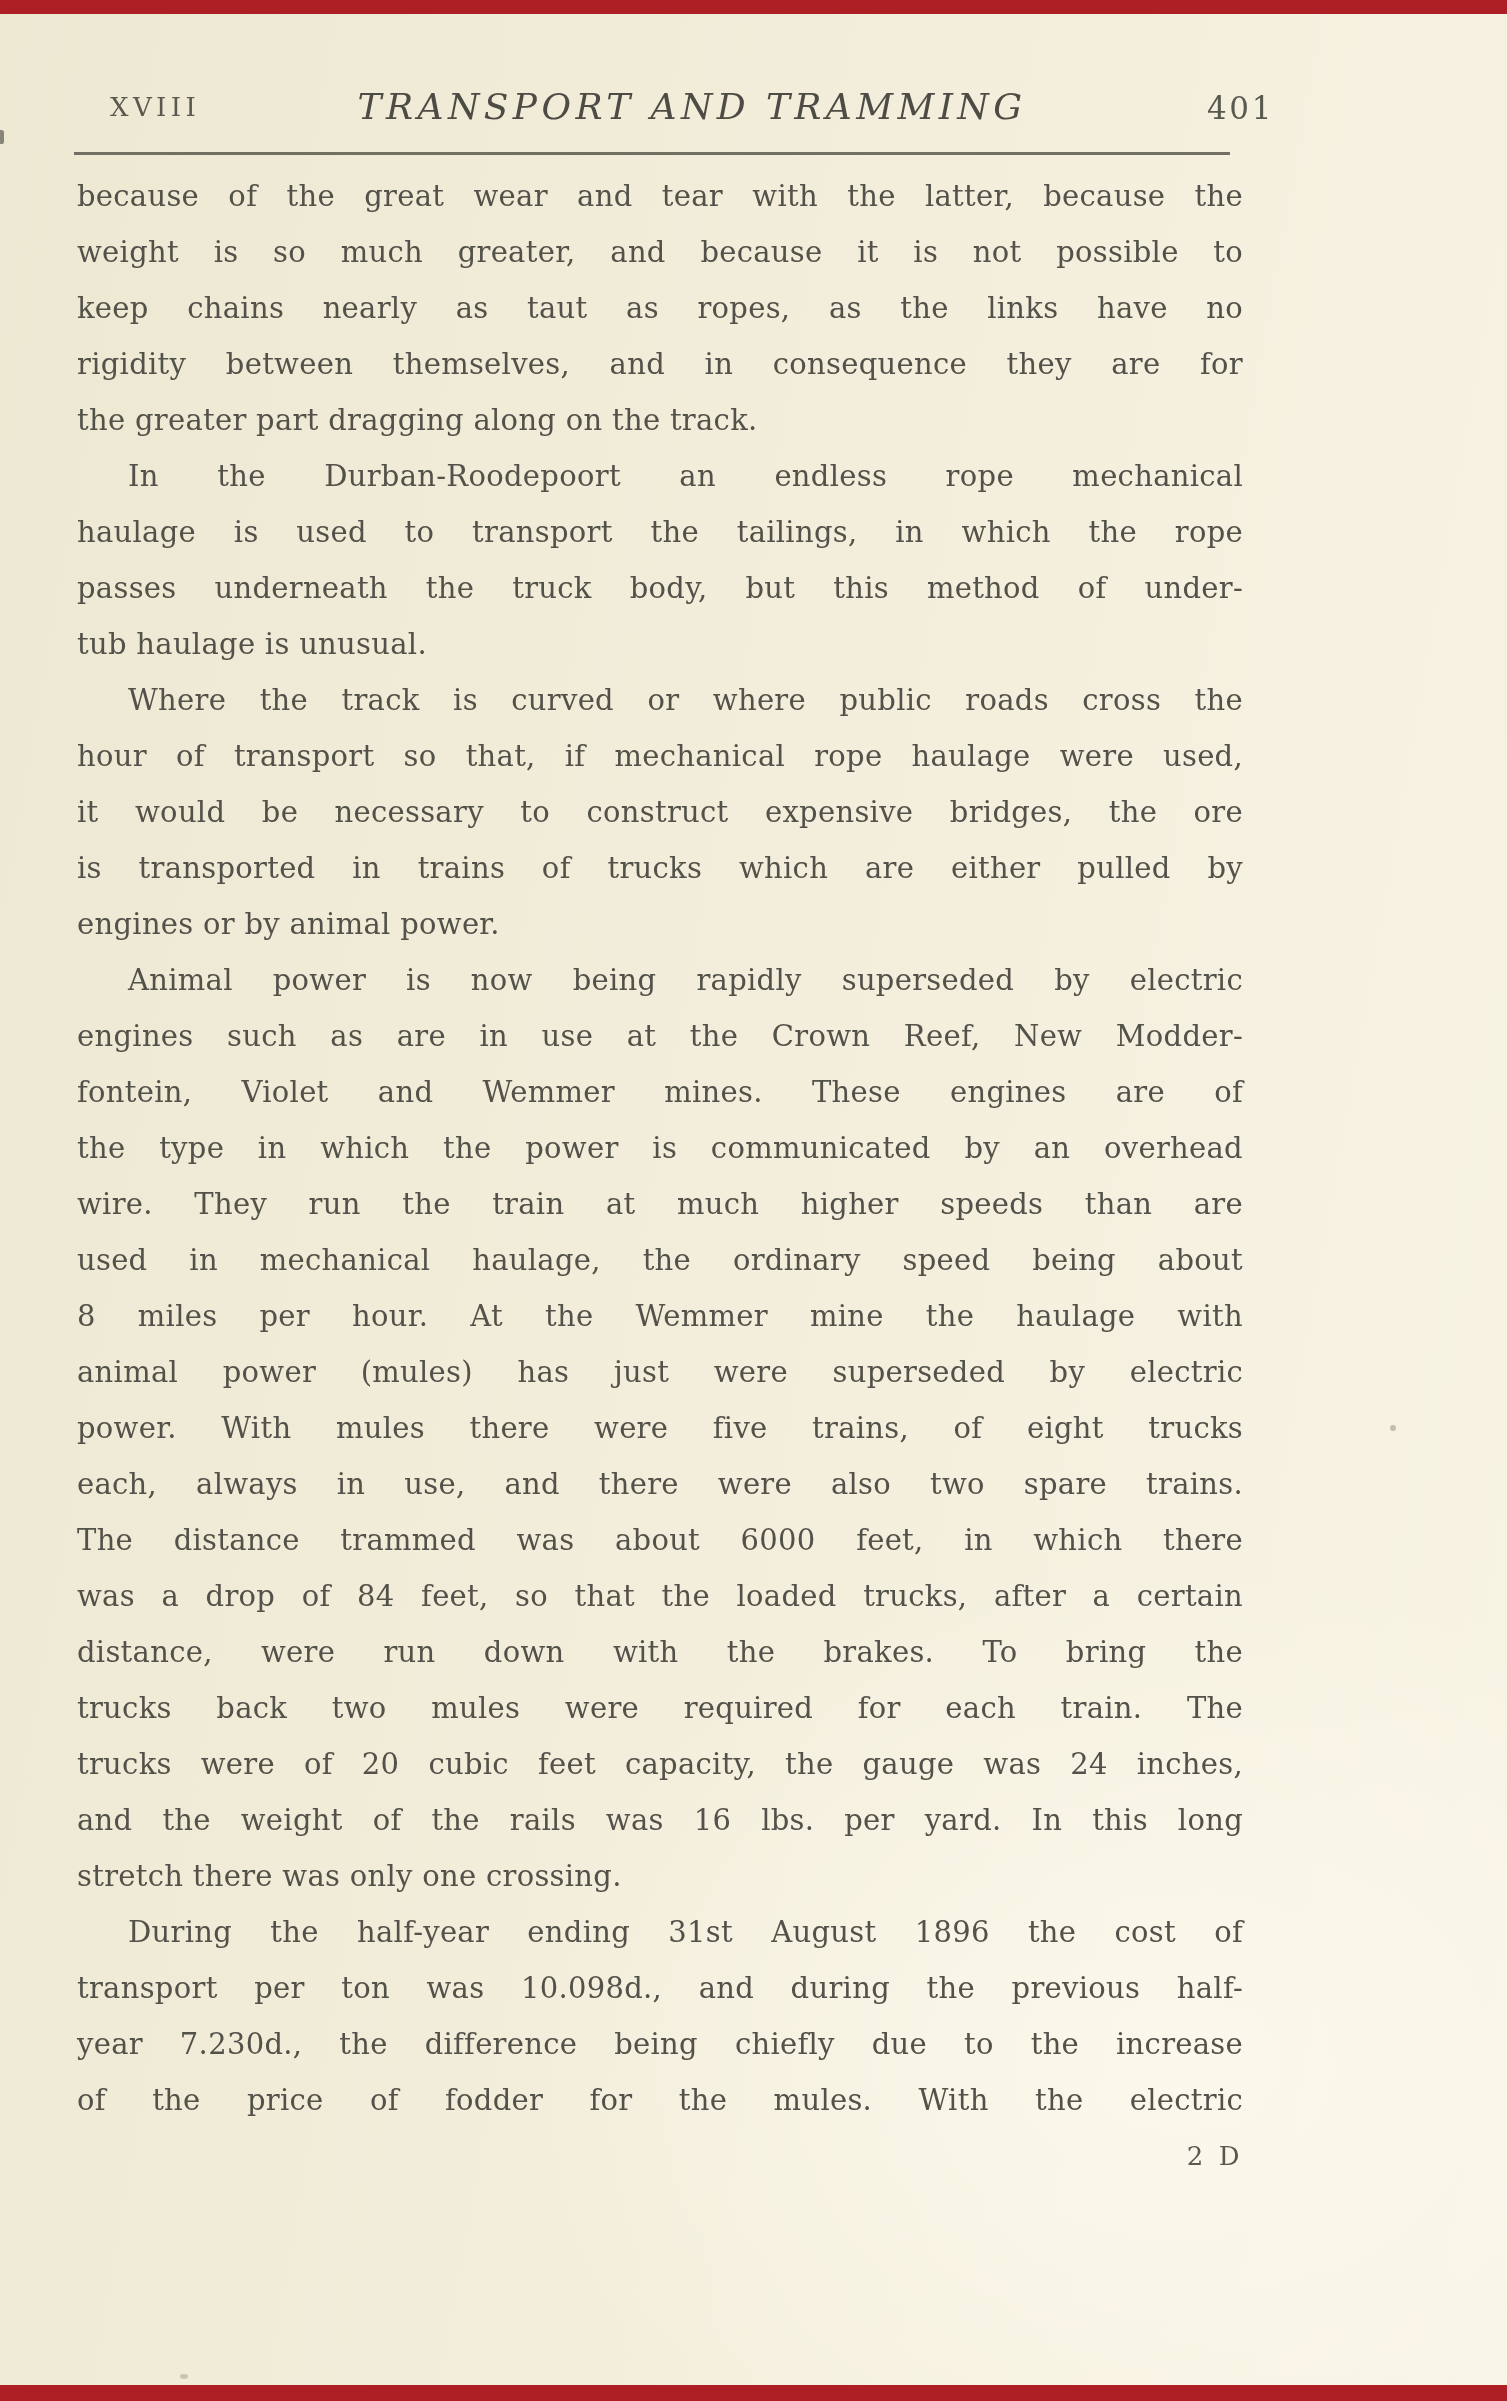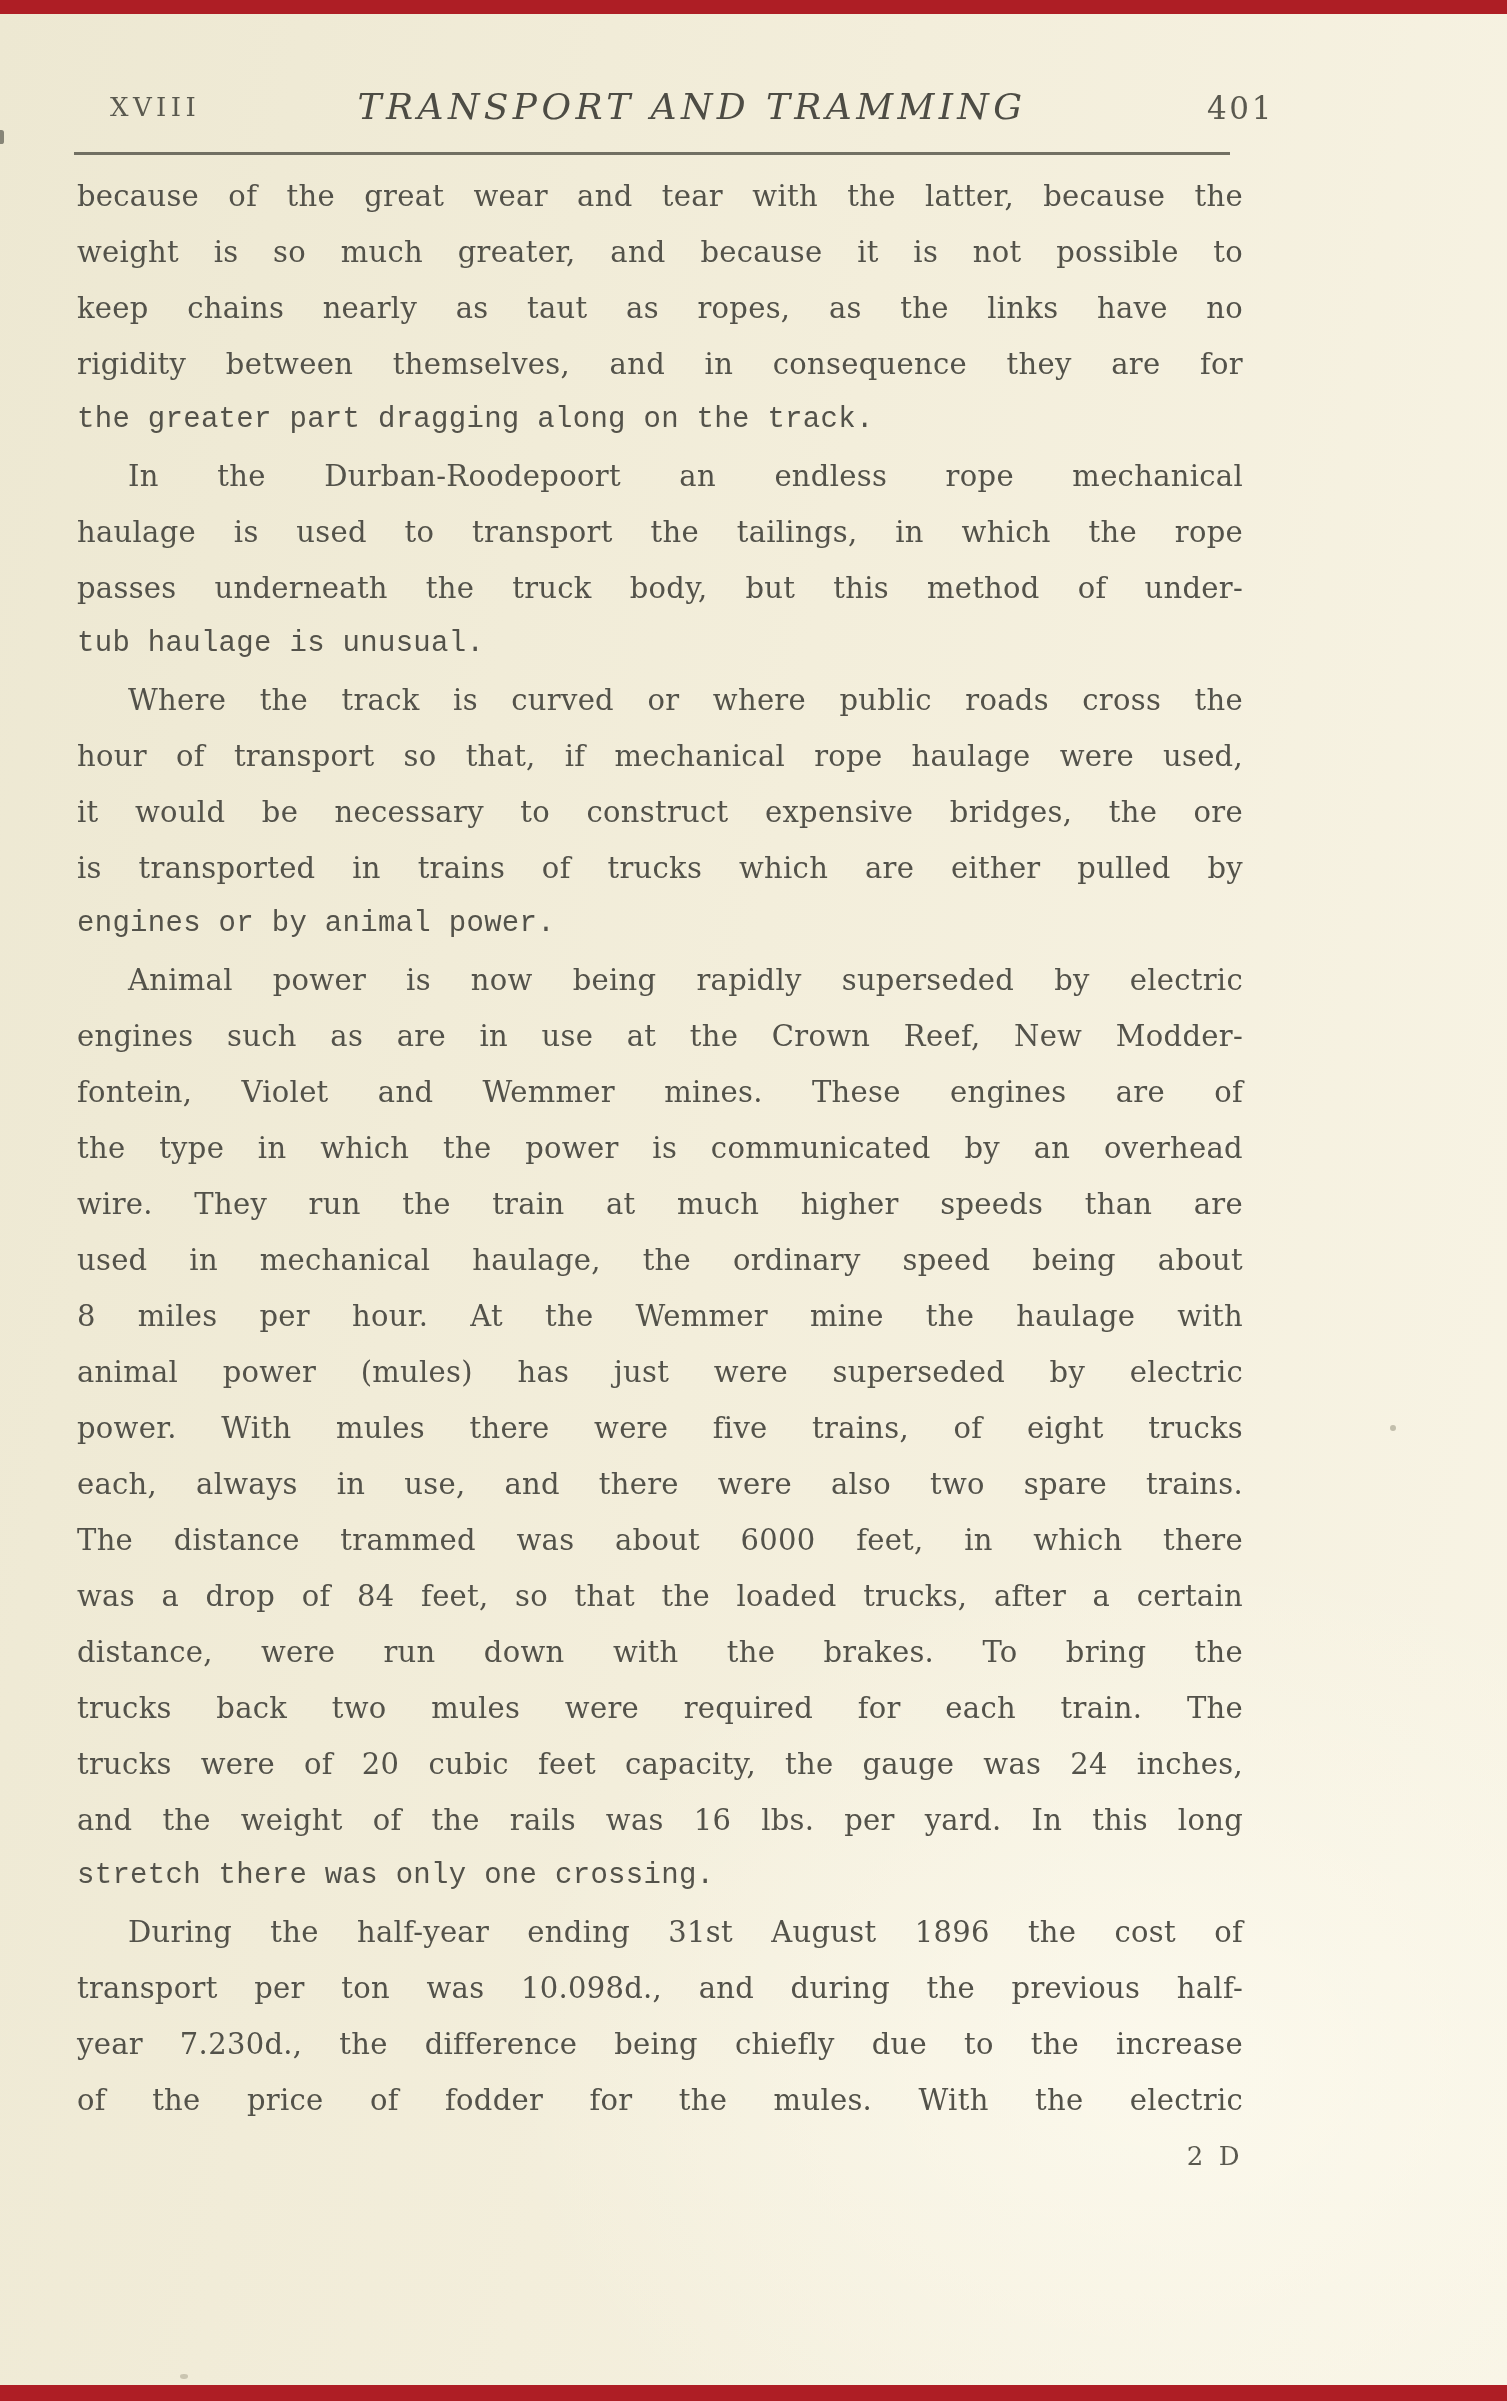--- a/index.html
+++ b/index.html
@@ -48,21 +48,21 @@
   .body{
     position:absolute;top:168px;left:77px;width:1166px;
     font-size:29px;line-height:56px;
     text-rendering:optimizeLegibility;
   }
   .line{
     text-align:justify;
     text-align-last:justify;
     letter-spacing:0.3px;
   }
-  .line.unjust{text-align:left;text-align-last:left;font-family:Liberation Mono, monospace;}
+  .line.unjust{text-align:left;text-align-last:left;}
   .line.indent{text-indent:51px;}
 
   .signature{
     position:absolute;top:2141px;left:77px;width:1166px;
     text-align:right;font-size:26px;letter-spacing:3.5px;color:var(--ink-soft);
   }
 
   
   .edge-tick{position:absolute;left:0;top:130px;width:3.5px;height:14px;background:#6d6b60;opacity:.8;border-radius:0 2.6px 2.6px 0;}
   .speck-a{position:absolute;left:1390px;top:1425px;width:6.1px;height:6.1px;border-radius:50%;background:#97937f;opacity:.55;}

